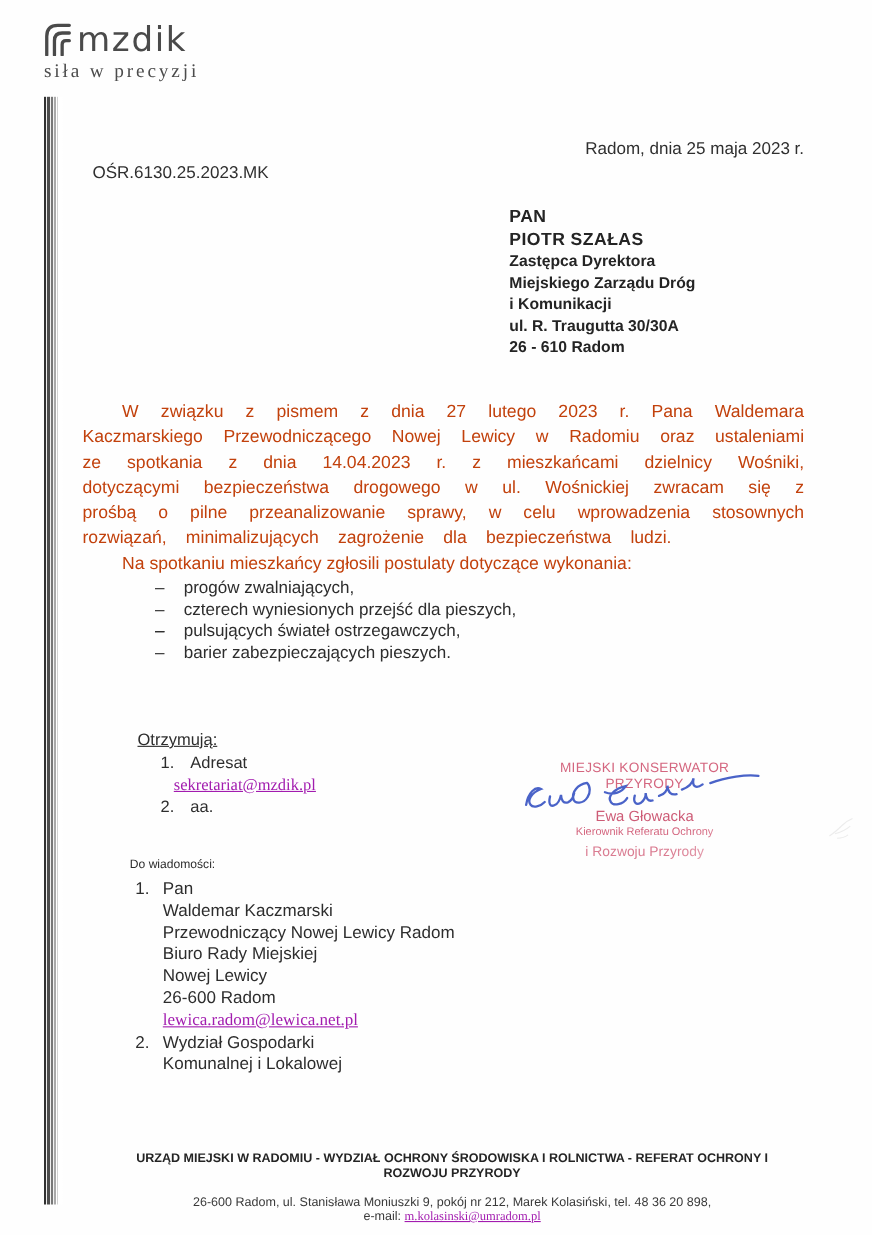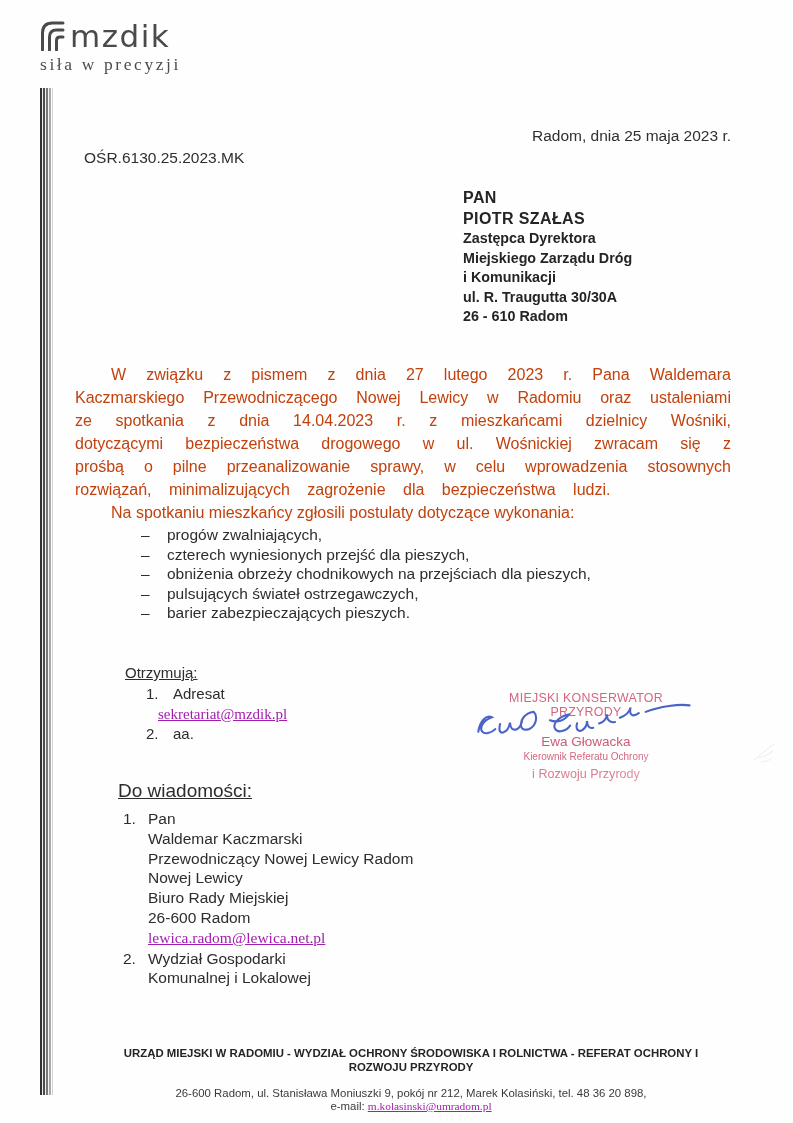--- a/index.html
+++ b/index.html
@@ -49,21 +49,21 @@
   .postulates li{position:relative;padding-left:92px;font-size:15.5px;line-height:19.6px;color:#2d2d2d;}
   .postulates .dash{position:absolute;left:66px;top:0;}
   
   .otrzymuja{position:absolute;left:125px;top:664px;font-size:15px;color:#2d2d2d;}
   .otrzymuja .heading{text-decoration:underline;margin-bottom:3px;}
   .num-row{display:flex;line-height:19.5px;}
   .otrzymuja .num{width:27px;margin-left:21px;}
   .email-link{color:#a21caf;text-decoration:underline;font-family:Liberation Serif, serif;}
   .otrzymuja .email-row{margin-left:33px;line-height:19.5px;}
   .do-wiadomosci{position:absolute;left:118px;top:780px;font-size:15.5px;color:#2d2d2d;}
-  .do-wiadomosci .heading{font-size:19px;text-decoration:underline;margin-bottom:7px;}
+  .do-wiadomosci .heading{font-size:11px;margin-bottom:7px;}
   .do-wiadomosci .num{width:25px;margin-left:5px;flex:none;}
   .do-wiadomosci .lines{line-height:19.8px;}
   .do-wiadomosci .item{margin-bottom:1px;}
   
   .stamp{position:absolute;left:472px;top:691px;width:228px;text-align:center;}
   .stamp-title{font-size:12.4px;color:#d4667f;letter-spacing:.3px;line-height:14px;}
   .signature-svg{position:absolute;left:-6px;top:9px;transform:rotate(-2deg);}
   .stamp-name{position:absolute;left:0;top:43px;width:100%;font-size:13.5px;color:#cd5b76;}
   .stamp-pos1{position:absolute;left:0;top:60px;width:100%;font-size:10px;color:#d4667f;
     -webkit-mask-image:linear-gradient(to right,#000 70%,rgba(0,0,0,.45));
@@ -114,21 +114,21 @@
     <div class="small">ul. R. Traugutta 30/30A</div>
     <div class="small">26 - 610 Radom</div>
   </div>
 
   <div class="body-text">
     <p class="para1">W związku z pismem z dnia 27 lutego 2023 r. Pana Waldemara Kaczmarskiego Przewodniczącego Nowej Lewicy w Radomiu oraz ustaleniami ze spotkania z dnia 14.04.2023 r. z mieszkańcami dzielnicy Wośniki, dotyczącymi bezpieczeństwa drogowego w ul. Wośnickiej zwracam się z prośbą o pilne przeanalizowanie sprawy, w celu wprowadzenia stosownych rozwiązań, minimalizujących zagrożenie dla bezpieczeństwa ludzi.</p>
     <p class="para2">Na spotkaniu mieszkańcy zgłosili postulaty dotyczące wykonania:</p>
     <ul class="postulates">
       <li><span class="dash">–</span><span>progów zwalniających,</span></li>
       <li><span class="dash">–</span><span>czterech wyniesionych przejść dla pieszych,</span></li>
-      <li><span class="dash">–</span><span>obniżenia obrzeży chodnikowych na przejściach dla pieszych,</span></li>
+      <li><span class="dash">–</span></li>
       <li><span class="dash">–</span><span>pulsujących świateł ostrzegawczych,</span></li>
       <li><span class="dash">–</span><span>barier zabezpieczających pieszych.</span></li>
     </ul>
   </div>
 
   <div class="otrzymuja">
     <div class="heading">Otrzymują:</div>
     <div class="num-row">
       <span class="num">1.</span>
       <span>Adresat</span>
@@ -153,22 +153,22 @@
   </div>
 
   <div class="do-wiadomosci">
     <div class="heading">Do wiadomości:</div>
     <div class="num-row item">
       <span class="num">1.</span>
       <div class="lines">
         <div>Pan</div>
         <div>Waldemar Kaczmarski</div>
         <div>Przewodniczący Nowej Lewicy Radom</div>
+        <div>Biuro Rady Miejskiej</div>
         <div>Nowej Lewicy</div>
-        <div>Biuro Rady Miejskiej</div>
         <div>26-600 Radom</div>
         <div><span class="email-link">lewica.radom@lewica.net.pl</span></div>
       </div>
     </div>
     <div class="num-row item">
       <span class="num">2.</span>
       <div class="lines">
         <div>Wydział Gospodarki</div>
         <div>Komunalnej i Lokalowej</div>
       </div>

